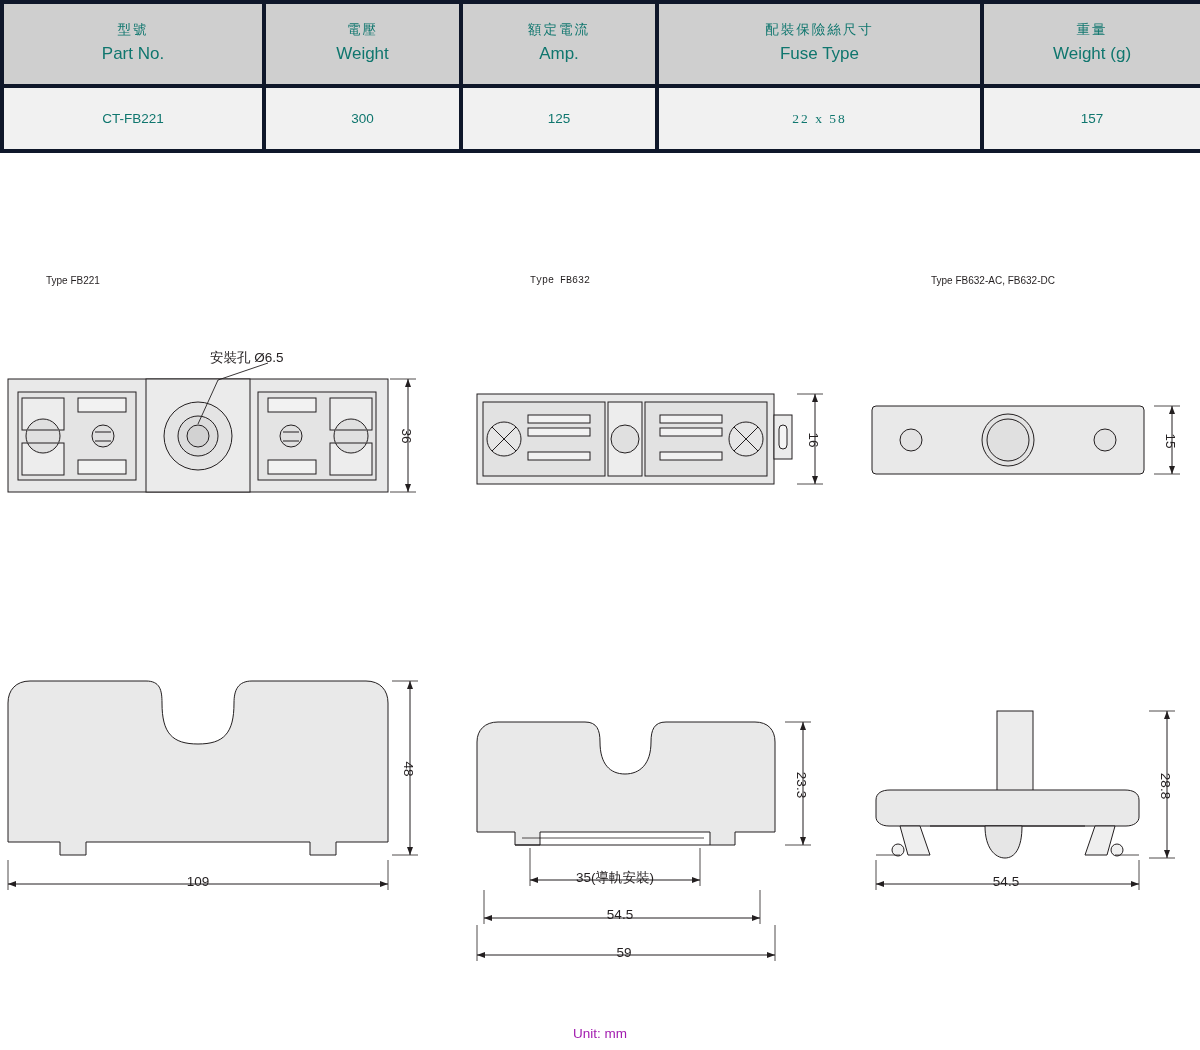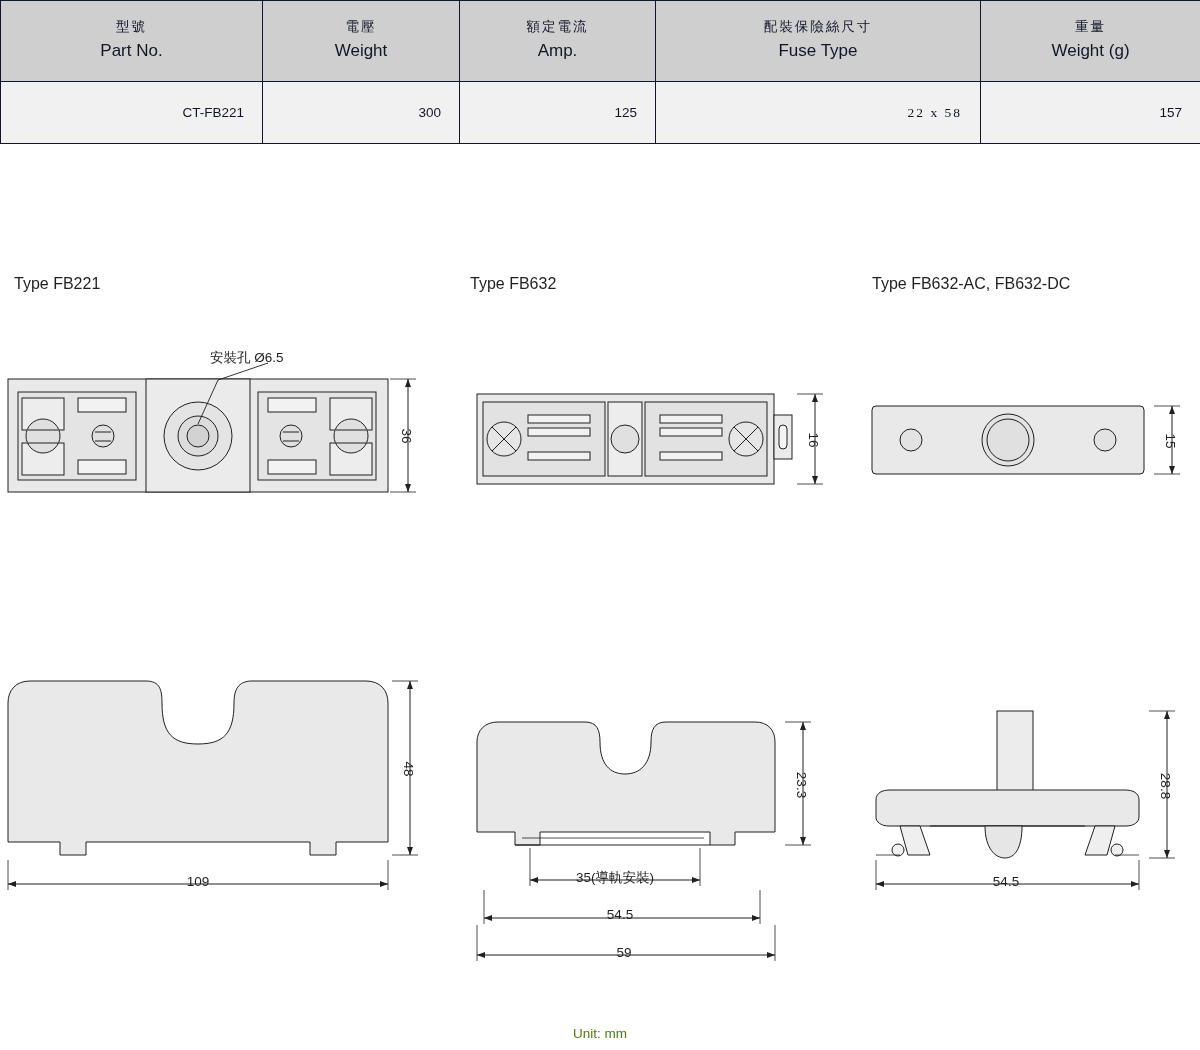--- a/index.html
+++ b/index.html
@@ -11,58 +11,57 @@
     position:relative;
     overflow:hidden;
   }
   
   .spec-table{
     position:absolute;left:0;top:0;width:1200px;
     border-collapse:collapse;
     table-layout:fixed;
   }
   .spec-table th,.spec-table td{
-    border:1px solid #0f172a;
+    border:4px solid #0f172a;
     text-align:center;
     vertical-align:middle;
     font-size:13.5px;
-    color:#0f172a;
+    color:#0f766e;
   }
   .spec-table th{
     background:#cfcfcf;
     font-weight:normal;
     height:72px;
     padding:4px 2px;
     line-height:1.55;
   }
   .spec-table td{
     height:25px;
     padding:18px;
     background:#fff;
-    text-align:right;
   }
   .spec-table tbody tr:nth-child(odd) td{background:#f1f1f1;}
   .spec-table tbody tr:nth-child(even) td{background:#ffffff;}
   .th-cn{display:block;font-size:13.5px;letter-spacing:2px;}
   .th-en{display:block;font-size:17px;}
   .fuse-cell{font-family:Liberation Serif, serif;font-size:14px;letter-spacing:2px;}
 
   
   .type-label{
-    position:absolute;font-size:16px;color:#231f20;
+    position:absolute;font-size:10px;color:#231f20;margin-left:32px;
   }
   #type1{left:14px;top:275px;}
-  #type2{left:470px;top:275px;}
-  #type3{left:872px;top:275px;}
+  #type2{left:498px;top:275px;font-family:Liberation Mono, monospace;}
+  #type3{left:899px;top:275px;}
 
   
   svg.draw{position:absolute;left:0;top:0;width:1200px;height:1050px;pointer-events:none;}
   .unit{
     position:absolute;left:0;top:1026px;width:1200px;text-align:center;
-    font-size:13.5px;color:#4d7c0f;
+    font-size:13.5px;color:#a21caf;
   }
 </style>
 </head>
 <body>
 
 <table class="spec-table">
   <colgroup>
     <col style="width:262px">
       <col style="width:197px">
       <col style="width:196px">

